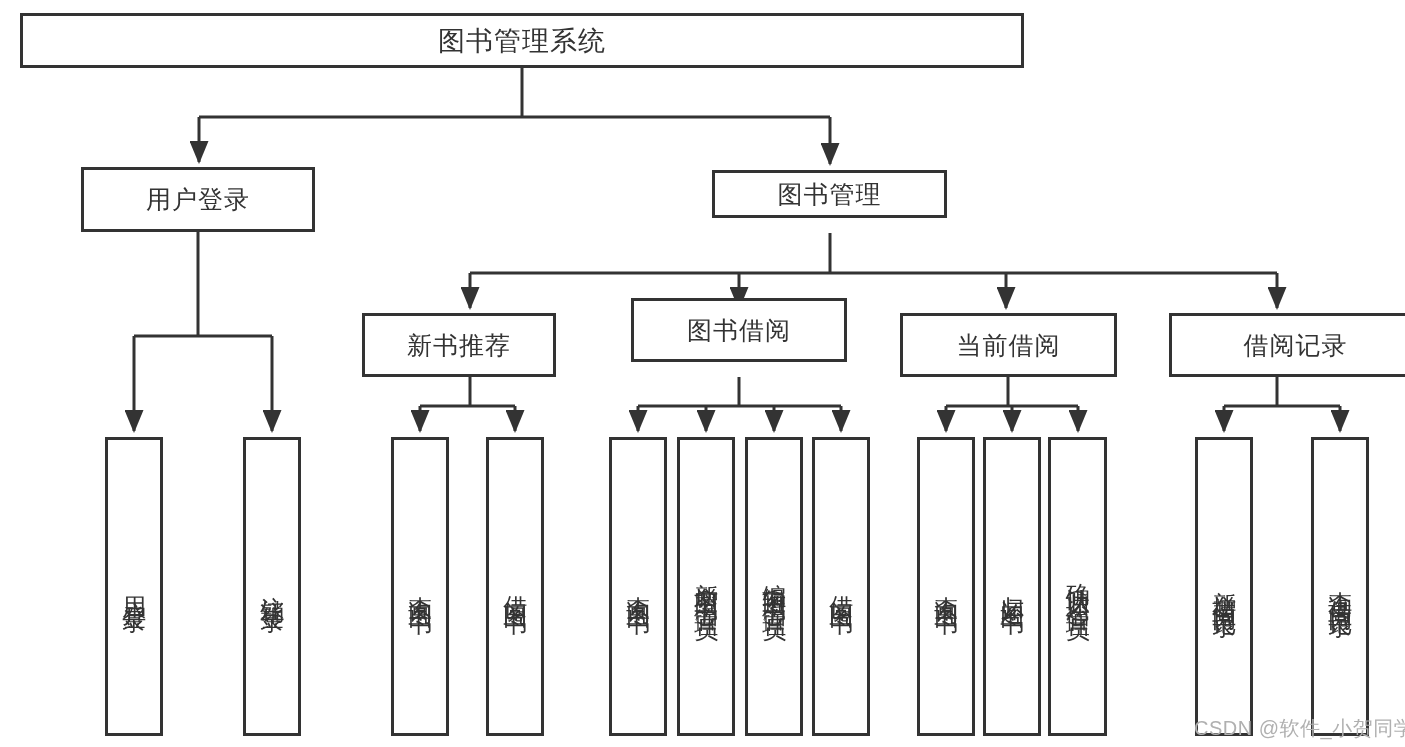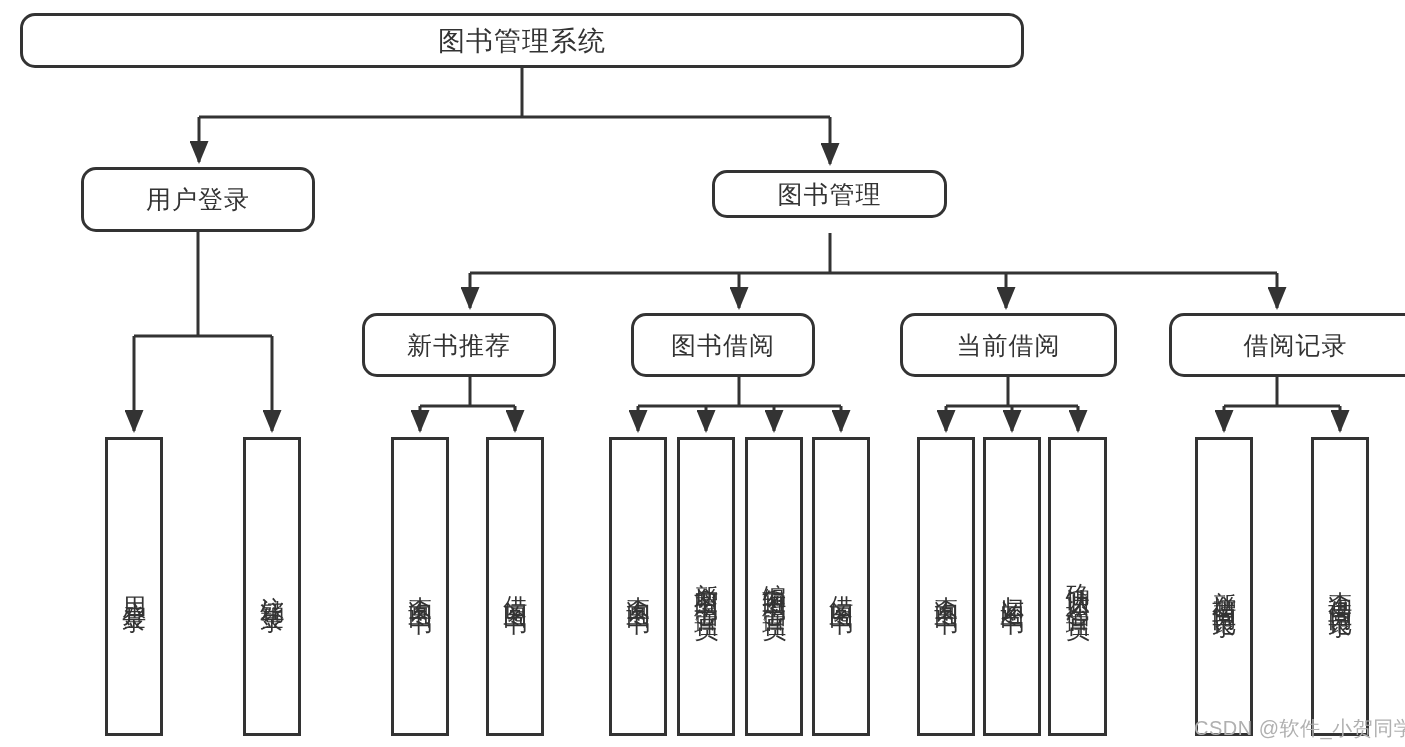--- a/index.html
+++ b/index.html
@@ -15,21 +15,21 @@
     overflow:hidden;
   }
   .connectors{position:absolute;left:0;top:0;width:1405px;height:747px;}
   .connectors path{stroke:var(--line);stroke-width:3;fill:none;}
   .connectors .head{fill:var(--line);stroke:none;}
   .box{
     position:absolute;box-sizing:border-box;border:3px solid var(--line);
     background:var(--bg);display:flex;align-items:center;justify-content:center;
     text-align:center;
   }
-  .hbox{font-size:25px;letter-spacing:1px;border-radius:15px;}
+  .hbox{font-size:25px;letter-spacing:1px;}
   .rootbox{font-size:27px;}
   .vbox{
     writing-mode:vertical-rl;text-orientation:mixed;
     font-size:24px;letter-spacing:5px;line-height:1.1;
   }
   .watermark{
     position:absolute;left:1186px;top:715px;font-size:20px;
     color:var(--watermark);white-space:nowrap;z-index:6;letter-spacing:0.5px;margin-left:8px;
   }
 </style>
@@ -85,21 +85,21 @@
     <path d="M1224,406 V431" marker-end="url(#arrow)"></path>
     <path d="M1340,406 V431" marker-end="url(#arrow)"></path>
   </svg>
 
   <div class="box hbox rootbox" style="left:20px;top:13px;width:1004px;height:55px">图书管理系统</div>
 
   <div class="box hbox" style="left:81px;top:167px;width:234px;height:65px">用户登录</div>
   <div class="box hbox" style="left:712px;top:170px;width:235px;height:48px">图书管理</div>
 
   <div class="box hbox" style="left:362px;top:313px;width:194px;height:64px">新书推荐</div>
-  <div class="box hbox" style="left:631px;top:313px;width:184px;height:64px">图书借阅</div>
+  <div class="box hbox" style="left:631px;top:298px;width:216px;height:64px">图书借阅</div>
   <div class="box hbox" style="left:900px;top:313px;width:217px;height:64px">当前借阅</div>
   <div class="box hbox" style="left:1169px;top:313px;width:253px;height:64px">借阅记录</div>
 
   <div class="box vbox" style="left:105px;top:437px;width:58px;height:299px">用户登录</div>
   <div class="box vbox" style="left:243px;top:437px;width:58px;height:299px">注销登录</div>
 
   <div class="box vbox" style="left:391px;top:437px;width:58px;height:299px">查询图书</div>
   <div class="box vbox" style="left:486px;top:437px;width:58px;height:299px">借阅图书</div>
 
   <div class="box vbox" style="left:609px;top:437px;width:58px;height:299px">查询图书</div>

